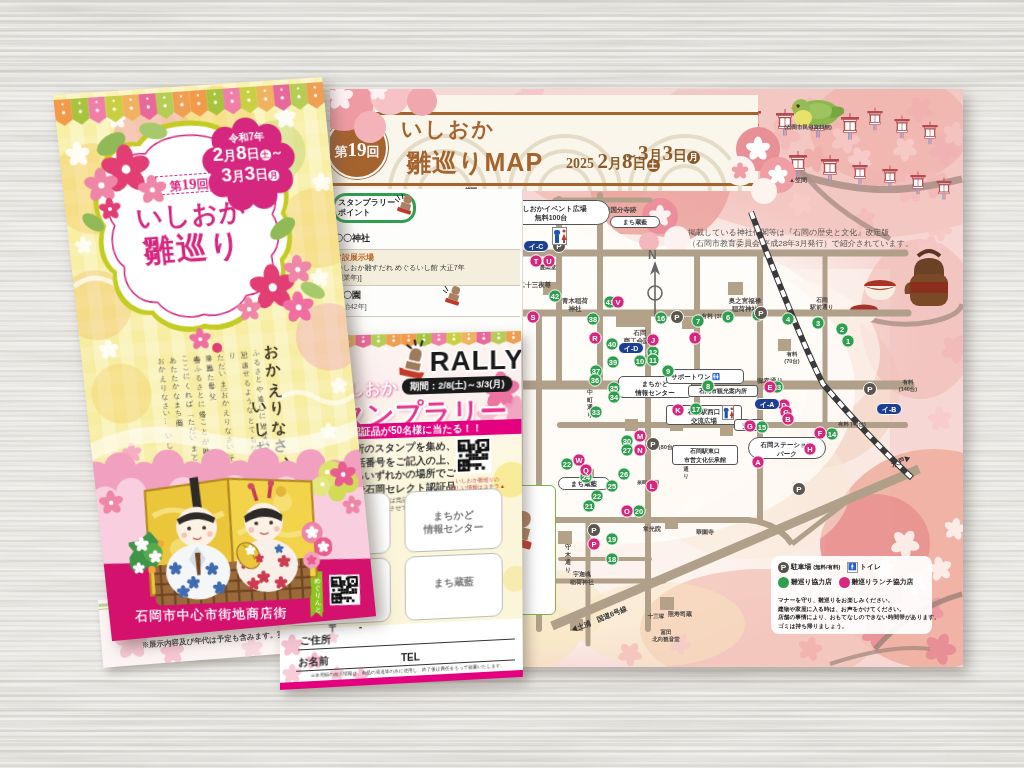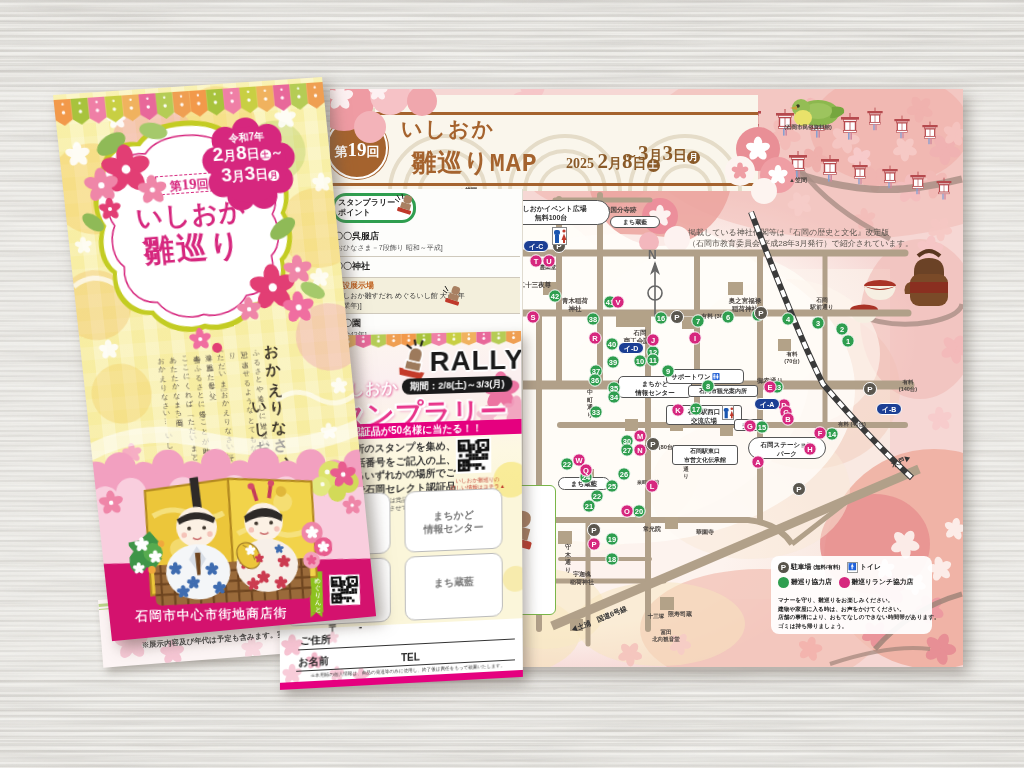--- a/index.html
+++ b/index.html
@@ -570,21 +570,21 @@
         <path d="M315,96 a40 40 0 0 1 80 0"></path>
         <path d="M330,96 a25 25 0 0 1 50 0"></path>
 <path d="M0,60 a45 45 0 0 1 45 -45"></path>
 </g>
 <rect x="0" y="17" width="428" height="3" fill="#a5632e"></rect>
 <rect x="0" y="88" width="428" height="3" fill="#a5632e"></rect>
 </svg>
 <div class="abs" style="left:-4px;top:28px;width:62px;height:62px;border-radius:50%;background:#a5632e;border:2px solid #fff;box-shadow:0 0 0 1px #a5632e;"></div>
 <div class="abs" style="left:-4px;top:50px;width:62px;text-align:center;color:#fff;font-size:13px;font-weight:bold;font-family:'Liberation Serif',serif;">第<span style="font-size:19px;">19</span>回</div>
 <div class="abs" style="left:68px;top:26px;width:100px;color:#a5632e;font-family:'Liberation Serif',serif;font-weight:bold;font-size:21px;letter-spacing:2px;text-align:center;">いしおか</div>
-<div class="abs" style="left:62px;top:57px;width:165px;color:#a5632e;font-family:Liberation Mono, monospace;font-weight:bold;font-size:25px;letter-spacing:1px;text-align:center;">雛巡りMAP</div>
+<div class="abs" style="left:62px;top:57px;width:165px;color:#a5632e;font-family:Liberation Sans, sans-serif;font-weight:bold;font-size:25px;letter-spacing:1px;text-align:center;">雛巡りMAP</div>
 <div class="abs" style="left:236px;top:32px;width:160px;color:#8a5a28;font-family:'Liberation Serif',serif;font-weight:bold;font-size:14px;margin-top:28px;">2025 <span style="font-size:21px;">2</span>月<span style="font-size:21px;">8</span>日<span style="display:inline-block;background:#8a5a28;color:#fff;border-radius:50%;width:13px;height:13px;line-height:13px;text-align:center;font-size:9px;">土</span></div>
 <div class="abs" style="left:294px;top:52px;width:160px;color:#8a5a28;font-family:'Liberation Serif',serif;font-weight:bold;font-size:14px;">～<span style="font-size:21px;">3</span>月<span style="font-size:21px;">3</span>日<span style="display:inline-block;background:#8a5a28;color:#fff;border-radius:50%;width:13px;height:13px;line-height:13px;text-align:center;font-size:9px;">月</span></div>
 <svg class="abs" style="left:390px;top:30px" width="90" height="90" viewBox="0 0 90 90">
 <circle cx="38" cy="30" r="22" fill="#e98f96"></circle>
       <circle cx="20" cy="52" r="15" fill="#fdf4f0"></circle>
       <circle cx="58" cy="56" r="18" fill="#ef9ea4"></circle>
       <circle cx="44" cy="72" r="13" fill="#fdf4f0"></circle>
 <g fill="#fff">
         <g transform="translate(38,30)" fill="#fff" opacity="1.0">
           <ellipse cx="0" cy="-6.2" rx="4.2" ry="6.2" transform="rotate(0 0 0)"></ellipse>
@@ -930,21 +930,20 @@
 <div class="abs" style="left:8px;top:109px;width:64px;font-size:8px;font-weight:bold;color:#222;line-height:10px;">スタンプラリー<br>ポイント</div>
 <svg class="abs" style="left:62px;top:104px" width="26" height="30" viewBox="0 0 26 30">
       <g transform="rotate(18 13 15)">
         <rect x="6" y="16" width="14" height="4" rx="1" fill="#c0392b"></rect>
         <rect x="8" y="10" width="10" height="6" fill="#a98062"></rect>
         <rect x="9" y="2" width="8" height="8" rx="3" fill="#a98062"></rect>
       </g>
       <path d="M3,6 L7,9 M5,2 L8,7 M10,1 L11,6" stroke="#222" stroke-width="1"></path>
     </svg>
 <div class="abs" style="left:4px;top:140px;width:186px;font-size:8px;color:#222;">
-<div style="border-bottom:1px solid #cfc9bc;padding:1px 0 3px 0;"><b style="font-size:9px;">〇〇呉服店</b><br><span style="font-size:7px;color:#555;">[おひなさま－7段飾り 昭和～平成]</span></div>
 <div style="border-bottom:1px solid #cfc9bc;padding:3px 0 4px 0;"><b style="font-size:9px;">〇〇神社</b></div>
 <div style="background:#f3efdc;padding:2px 0 2px 0;border-bottom:1px solid #cfc9bc;"><b style="font-size:8px;color:#c0611f;">常設展示場</b><br><span style="font-size:7px;color:#333;">[いしおか雛すだれ めぐるいし館 大正7年<br>(創業年)]</span></div>
 <div style="padding:3px 0 4px 0;border-bottom:1px solid #cfc9bc;"><b style="font-size:9px;">〇〇園</b><br><span style="font-size:7px;color:#555;">[明治42年]</span></div>
 </div>
 <svg class="abs" style="left:110px;top:196px" width="26" height="28" viewBox="0 0 26 28">
       <g transform="rotate(18 13 14)">
         <rect x="6" y="15" width="14" height="4" rx="1" fill="#c0392b"></rect>
         <rect x="8" y="9" width="10" height="6" fill="#a98062"></rect>
         <rect x="9" y="1" width="8" height="8" rx="3" fill="#a98062"></rect>
       </g>

